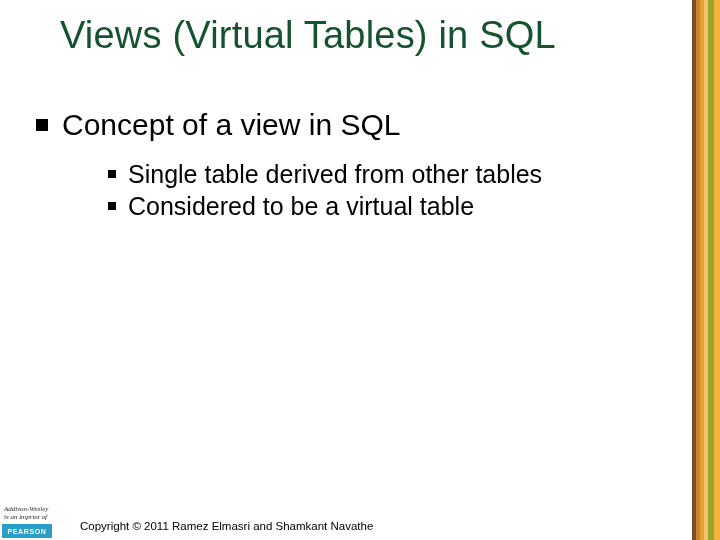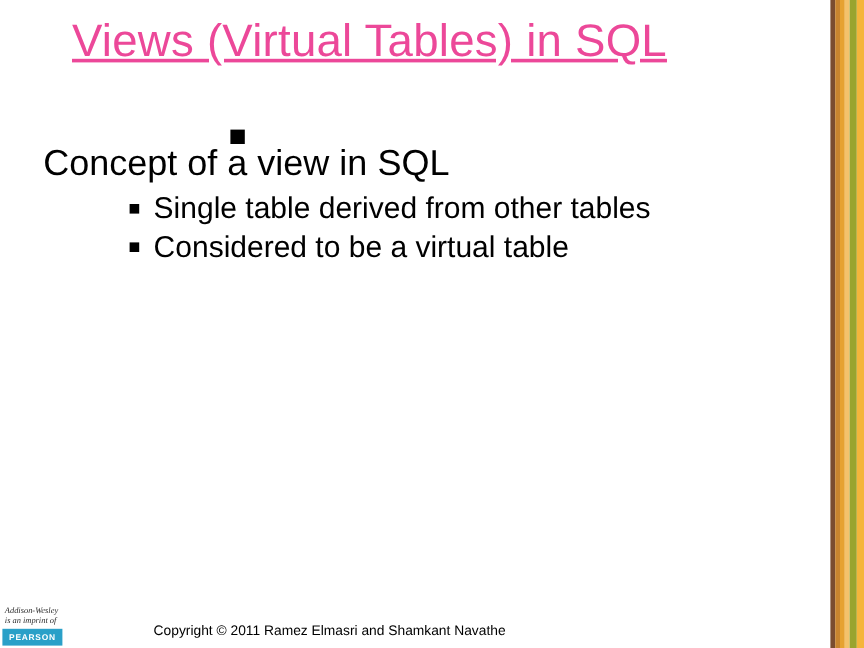--- a/index.html
+++ b/index.html
@@ -34,32 +34,30 @@
   .s4 { width: 4px; background: #f4c26b; }
   .s5 { width: 6px; background: #9aa42e; }
   .s6 { width: 6px; background: #f5b53b; }
 
   .title {
     position: absolute;
     top: 14px;
     left: 60px;
     font-size: 38px;
     font-weight: 400;
-    color: #ec4899;
+    color: #14532d;
     letter-spacing: 0.2px;
-    text-decoration: underline;
   }
 
   .level1 {
     position: absolute;
     top: 108px;
     left: 36px;
     display: flex;
     align-items: center;
-    flex-direction: column;
   }
   .level1 .bullet-sq {
     width: 12px;
     height: 12px;
     background: #000;
     margin-right: 14px;
     flex: 0 0 auto;
   }
   .level1 .txt {
     font-size: 30px;
@@ -126,21 +124,20 @@
     align-items: center;
     justify-content: center;
     font-family: Arial, sans-serif;
   }
   .copyright {
     position: absolute;
     left: 80px;
     bottom: 8px;
     font-size: 11.5px;
     color: #000;
-    margin-left: 48px;
   }
 </style>
 </head>
 <body>
 
 <div class="slide">
 
   <div class="stripe">
     <div class="s1"></div>
       <div class="s2"></div>

